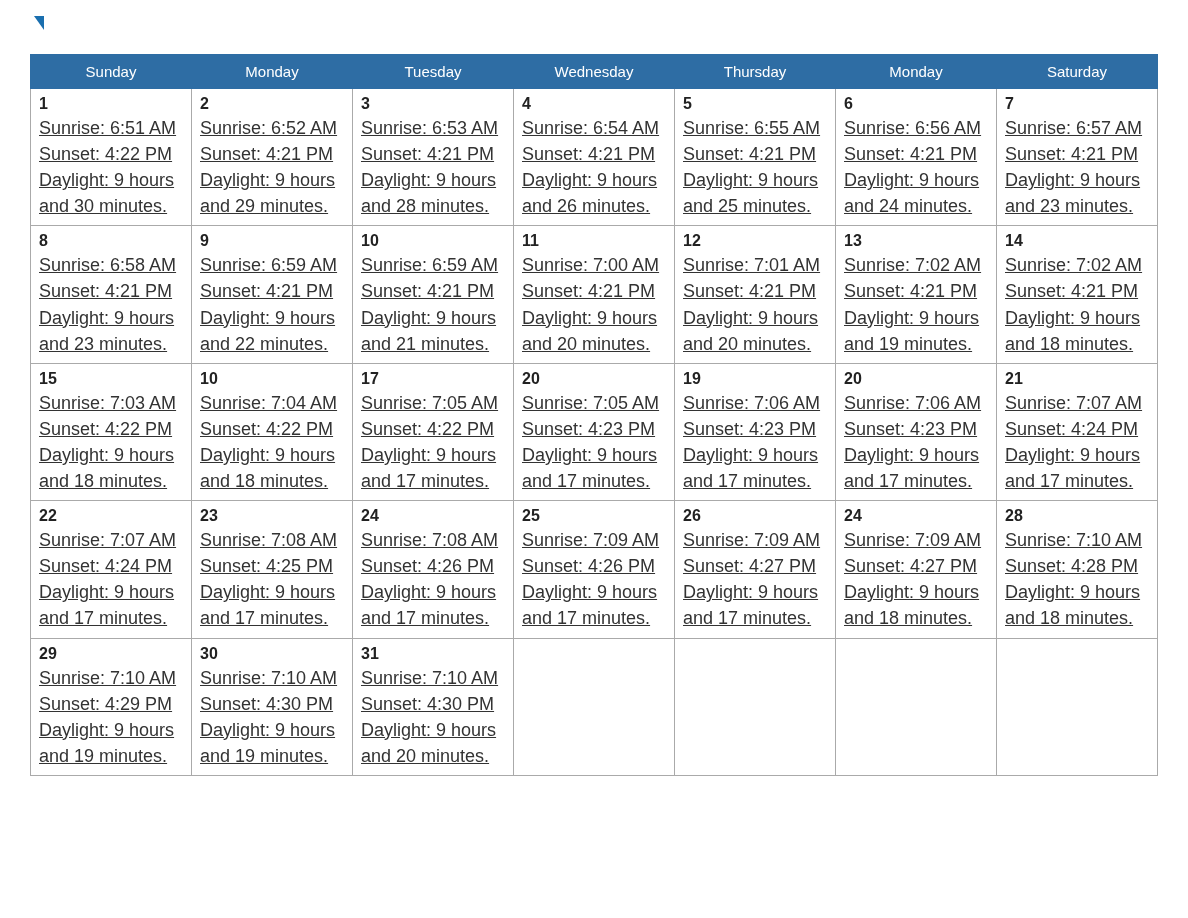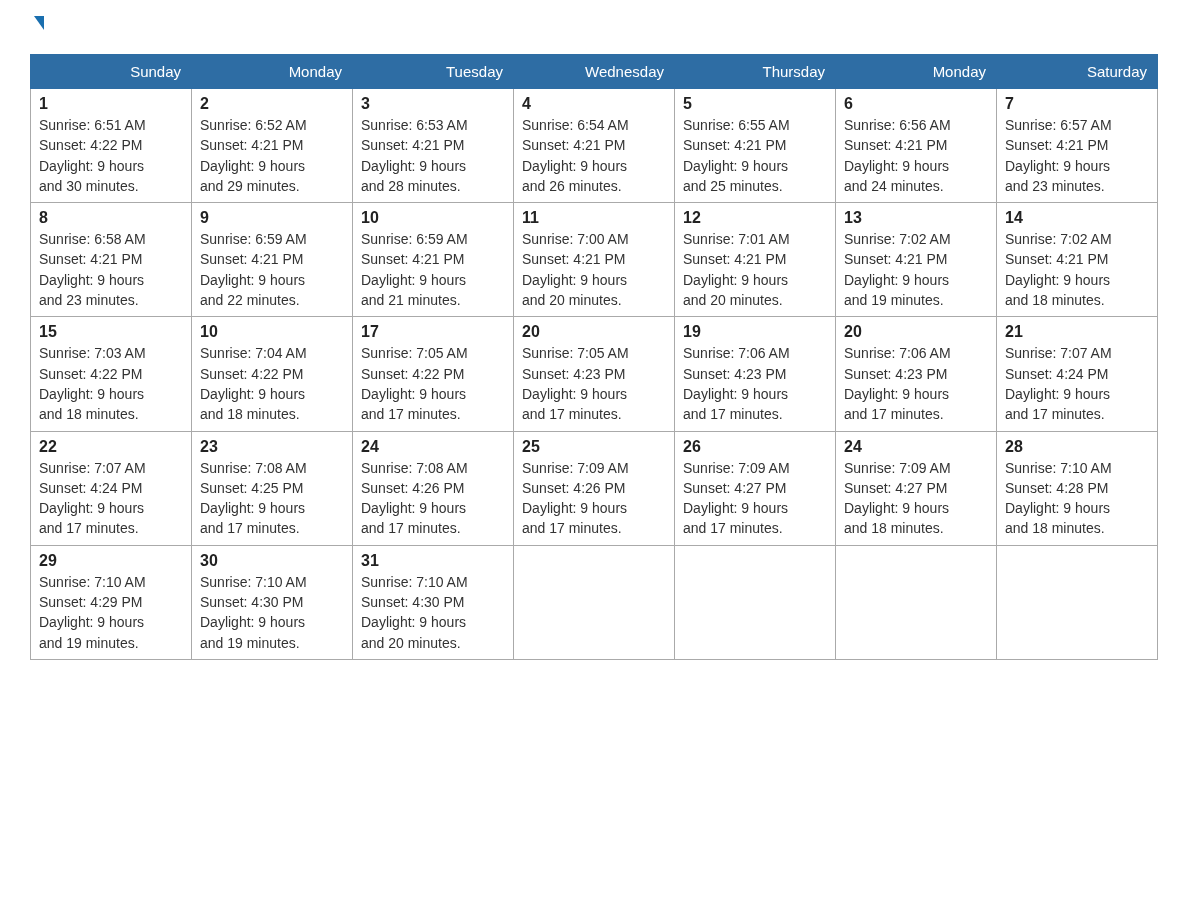--- a/index.html
+++ b/index.html
@@ -62,40 +62,41 @@
     .calendar {
       width: 100%;
       border-collapse: collapse;
     }
     .calendar thead tr th {
       background-color: #2e6da4;
       color: #fff;
       font-size: 15px;
       font-weight: normal;
       padding: 8px 10px;
-      text-align: right;
+      text-align: center;
       border: 1px solid #2e6da4;
     }
     .calendar tbody tr td {
       border: 1px solid #aaa;
       vertical-align: top;
       padding: 6px 8px;
       width: calc(100%/7);
       min-height: 90px;
     }
     .day-number {
       font-size: 16px;
       font-weight: bold;
       color: #222;
       margin-bottom: 2px;
     }
     .day-info {
-      font-size: 14px;
+      font-size: 18px;
       color: #333;
       line-height: 1.45;
+      text-decoration: underline;
     }
   </style>
 </head>
 <body>
 
 <div class="header">
   <div class="logo">
     <div style="display:flex; align-items:center;">
       <span class="logo-general"></span>
       <span class="logo-triangle"></span>

